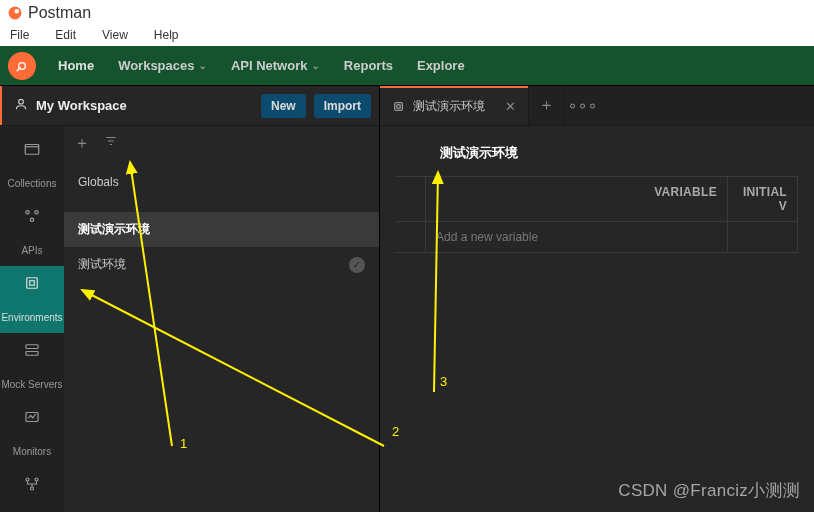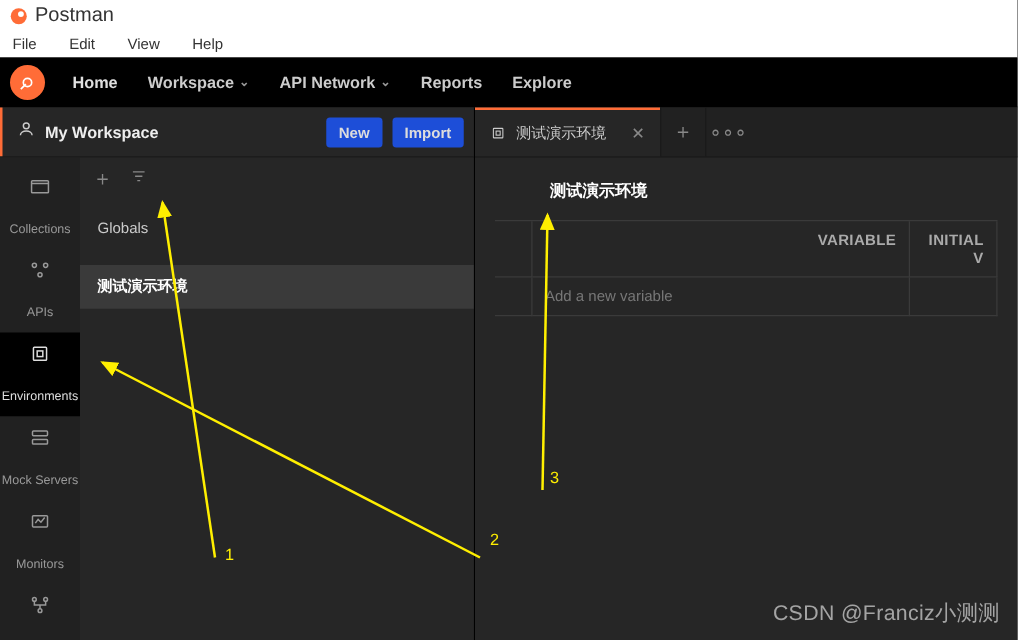--- a/index.html
+++ b/index.html
@@ -2,37 +2,37 @@
 <html><head>
 <meta charset="utf-8">
 <style>
   * { box-sizing: border-box; margin: 0; padding: 0; font-family: "Segoe UI", Arial, sans-serif; }
   body { width: 814px; height: 512px; background: #fff; overflow: hidden; position: relative; }
   .win-title { display: flex; align-items: center; gap: 6px; padding: 4px 8px; font-size: 16px; color: #333; }
   .win-title svg { width: 14px; height: 14px; }
   .menu-bar { display: flex; gap: 26px; padding: 2px 10px 4px; font-size: 12px; color: #333; }
   .menu-bar span { cursor: default; }
   .app { background: #212121; height: calc(512px - 40px); display: flex; flex-direction: column; }
-  .top-nav { display: flex; align-items: center; height: 40px; background: #000000; border-bottom: 1px solid #000; padding-left: 4px; }
+  .top-nav { display: flex; align-items: center; height: 40px; background: #14532d; border-bottom: 1px solid #000; padding-left: 4px; }
   .logo-circle { width: 28px; height: 28px; border-radius: 50%; background: #ff6c37; display: flex; align-items: center; justify-content: center; margin: 0 10px 0 4px; }
   .logo-circle svg { width: 16px; height: 16px; }
   .nav-item { color: #ccc; font-size: 13px; font-weight: 600; padding: 0 12px; display: flex; align-items: center; gap: 4px; cursor: pointer; }
   .nav-item.active { color: #e0e0e0; }
   .chev { font-size: 10px; color: #999; }
   .body { display: flex; flex: 1; min-height: 0; }
   .left { width: 380px; display: flex; flex-direction: column; border-right: 1px solid #000; background: #262626; }
   .ws-bar { display: flex; align-items: center; height: 40px; padding: 0 8px; gap: 8px; background: #262626; border-bottom: 1px solid #1a1a1a; position: relative; }
   .ws-bar .accent { position: absolute; left: 0; top: 0; bottom: 0; width: 2px; background: #ff6c37; }
   .user-icon { color: #ccc; margin-left: 6px; }
   .ws-name { color: #eee; font-weight: 700; font-size: 13px; flex: 1; }
-  .btn { background: #1d4ed8; color: #ddd; font-size: 12px; font-weight: 600; padding: 5px 10px; border-radius: 3px; cursor: pointer; }
+  .btn { background: #0c4a6e; color: #ddd; font-size: 12px; font-weight: 600; padding: 5px 10px; border-radius: 3px; cursor: pointer; }
   .left-body { display: flex; flex: 1; min-height: 0; }
   .sidebar { width: 64px; background: #212121; display: flex; flex-direction: column; align-items: center; padding-top: 6px; }
   .side-item { width: 64px; display: flex; flex-direction: column; align-items: center; gap: 20px; padding: 8px 0 10px; color: #999; font-size: 10px; cursor: pointer; }
-  .side-item.active { background: #000000; color: #ddd; }
+  .side-item.active { background: #0f766e; color: #ddd; }
   .side-item svg { width: 18px; height: 18px; }
   .env-pane { flex: 1; background: #262626; display: flex; flex-direction: column; }
   .env-toolbar { display: flex; align-items: center; height: 34px; padding: 0 10px; gap: 14px; color: #888; }
   .env-toolbar .tool { cursor: pointer; font-size: 16px; }
   .env-list { padding: 6px 0; }
   .env-row { padding: 9px 14px; color: #ccc; font-size: 12px; cursor: pointer; display: flex; align-items: center; }
   .env-row.selected { background: #3a3a3a; color: #fff; font-weight: 600; }
   .env-row .check { margin-left: auto; width: 16px; height: 16px; border-radius: 50%; background: #555; display: flex; align-items: center; justify-content: center; font-size: 10px; color: #262626; }
   .right { flex: 1; background: #262626; display: flex; flex-direction: column; min-width: 0; }
   .tabs { display: flex; align-items: stretch; height: 40px; background: #212121; border-bottom: 1px solid #1a1a1a; }
@@ -73,21 +73,21 @@
 <div class="app">
   <div class="top-nav">
     <div class="logo-circle">
       <svg viewBox="0 0 24 24">
           <circle cx="12" cy="12" r="5" fill="none" stroke="#fff" stroke-width="2"></circle>
           <path d="M4 20 L10 14" stroke="#fff" stroke-width="2"></path>
         </svg>
     </div>
     <div class="nav-item active">Home</div>
     <div class="nav-item">
-        <span>Workspace</span>
+        <span>Workspaces</span>
         <span class="chev">⌄</span>
       </div>
     <div class="nav-item">
         <span>API Network</span>
         <span class="chev">⌄</span>
       </div>
     <div class="nav-item">Reports</div>
     <div class="nav-item">Explore</div>
   </div>
 
@@ -161,20 +161,24 @@
                   <path d="M4 6h16M7 12h10M10 18h4"></path>
                 </svg>
             </span>
           </div>
           <div class="env-list">
             <div class="env-row">Globals</div>
             <div style="height:14px"></div>
             <div class="env-row selected">
               <span>测试演示环境</span>
             </div>
+            <div class="env-row">
+              <span>测试环境</span>
+              <span class="check">✓</span>
+            </div>
           </div>
         </div>
       </div>
     </div>
 
     <div class="right">
       <div class="tabs">
         <div class="tab active">
           <svg width="13" height="13" viewBox="0 0 24 24" fill="none" stroke="#ccc" stroke-width="1.6">
               <rect x="5" y="5" width="14" height="14" rx="1"></rect>

